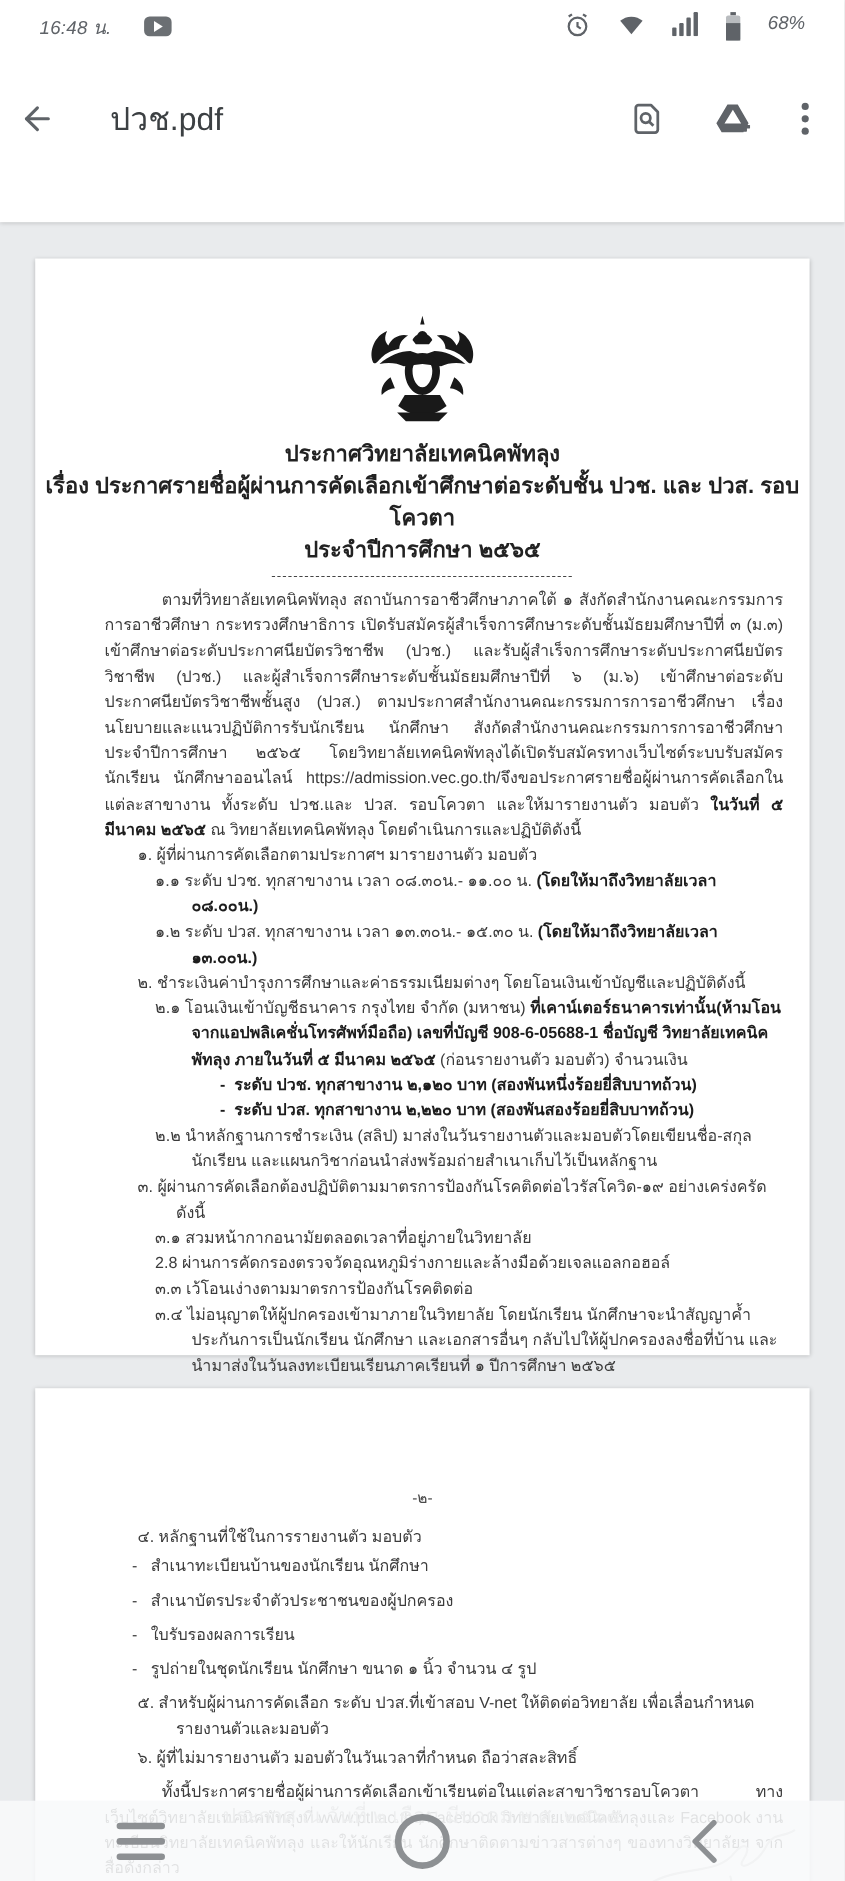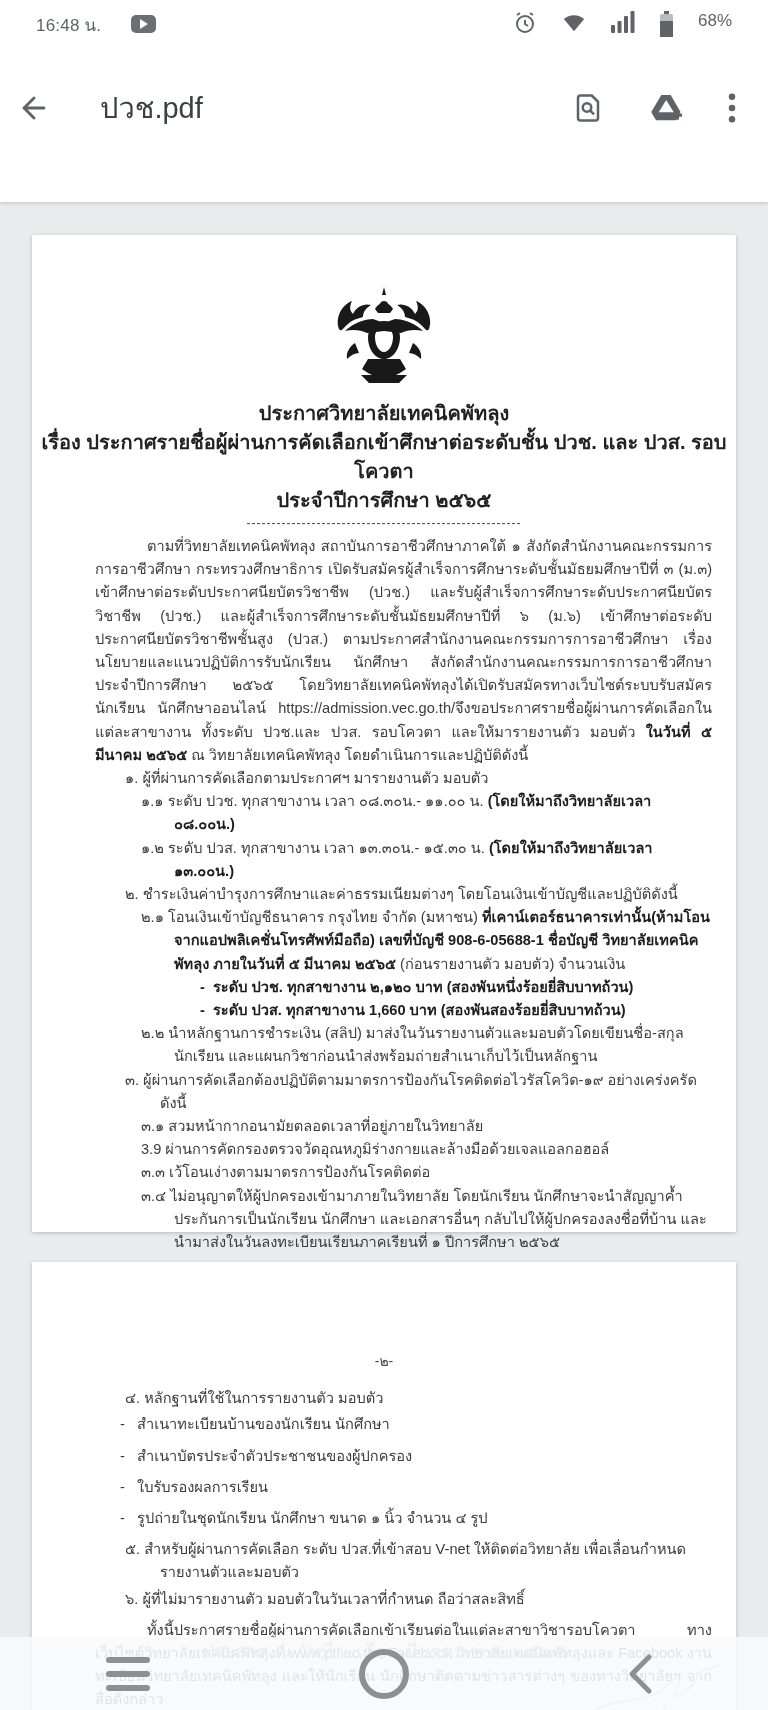--- a/index.html
+++ b/index.html
@@ -1,21 +1,21 @@
 <!DOCTYPE html>
 <html><head>
 <meta charset="utf-8">
 <style>
   html,body{margin:0;padding:0;background:#e9ebed;}
   #screen{position:relative;width:768px;height:1710px;overflow:hidden;
     font-family:"Liberation Sans","DejaVu Sans",sans-serif;background:#e9ebed;}
   
   .topbars{position:absolute;top:0;left:0;right:0;height:202px;background:#ffffff;
     box-shadow:0 1px 4px rgba(0,0,0,.18);z-index:5;}
-  .statusbar{height:48px;display:flex;align-items:center;padding:0 36px;color:#5f6368;}
+  .statusbar{height:48px;display:flex;align-items:center;padding:0 36px;color:#5f6368;font-style:italic;}
   .statusbar .time{font-size:17px;letter-spacing:.2px;}
   .st-left{display:flex;align-items:center;gap:30px;}
   .st-right{margin-left:auto;display:flex;gap:24px;}
   .yt{width:25px;height:18px;background:#6b6f73;border-radius:5px;position:relative;}
   .yt::after{content:"";position:absolute;left:9px;top:4px;border-left:8px solid #fff;
     border-top:5px solid transparent;border-bottom:5px solid transparent;}
   .batt-pct{font-size:17px;color:#5f6368;}
   .appbar{height:120px;display:flex;align-items:center;padding:0 10px;}
   .back-btn{width:48px;height:48px;display:flex;align-items:center;justify-content:center;}
   .doc-title{font-size:29px;color:#3c4043;margin-left:42px;flex:1;
@@ -142,26 +142,26 @@
 
       <div class="para"><span>ตามที่วิทยาลัยเทคนิคพัทลุง สถาบันการอาชีวศึกษาภาคใต้ ๑ สังกัดสำนักงานคณะกรรมการการอาชีวศึกษา กระทรวงศึกษาธิการ เปิดรับสมัครผู้สำเร็จการศึกษาระดับชั้นมัธยมศึกษาปีที่ ๓ (ม.๓) เข้าศึกษาต่อระดับประกาศนียบัตรวิชาชีพ (ปวช.) และรับผู้สำเร็จการศึกษาระดับประกาศนียบัตรวิชาชีพ (ปวช.) และผู้สำเร็จการศึกษาระดับชั้นมัธยมศึกษาปีที่ ๖ (ม.๖) เข้าศึกษาต่อระดับประกาศนียบัตรวิชาชีพชั้นสูง (ปวส.) ตามประกาศสำนักงานคณะกรรมการการอาชีวศึกษา เรื่อง นโยบายและแนวปฏิบัติการรับนักเรียน นักศึกษา สังกัดสำนักงานคณะกรรมการการอาชีวศึกษา ประจำปีการศึกษา ๒๕๖๕ โดยวิทยาลัยเทคนิคพัทลุงได้เปิดรับสมัครทางเว็บไซต์ระบบรับสมัครนักเรียน นักศึกษาออนไลน์ https://admission.vec.go.th/จึงขอประกาศรายชื่อผู้ผ่านการคัดเลือกในแต่ละสาขางาน  ทั้งระดับ ปวช.และ ปวส. รอบโควตา และให้มารายงานตัว มอบตัว </span><span class="bold">ในวันที่ ๕ มีนาคม  ๒๕๖๕</span><span> ณ วิทยาลัยเทคนิคพัทลุง โดยดำเนินการและปฏิบัติดังนี้</span></div>
 
       <div class="l1"><span>๑.</span><span> ผู้ที่ผ่านการคัดเลือกตามประกาศฯ มารายงานตัว มอบตัว</span></div>
       <div class="l2"><span>๑.๑</span><span> ระดับ ปวช. ทุกสาขางาน เวลา ๐๘.๓๐น.- ๑๑.๐๐ น. </span><span class="bold">(โดยให้มาถึงวิทยาลัยเวลา ๐๘.๐๐น.)</span></div>
       <div class="l2"><span>๑.๒</span><span> ระดับ ปวส. ทุกสาขางาน เวลา ๑๓.๓๐น.- ๑๕.๓๐ น.  </span><span class="bold">(โดยให้มาถึงวิทยาลัยเวลา ๑๓.๐๐น.)</span></div>
 
       <div class="l1"><span>๒.</span><span> ชำระเงินค่าบำรุงการศึกษาและค่าธรรมเนียมต่างๆ โดยโอนเงินเข้าบัญชีและปฏิบัติดังนี้</span></div>
       <div class="l2"><span>๒.๑</span><span> โอนเงินเข้าบัญชีธนาคาร กรุงไทย จำกัด (มหาชน) </span><span class="bold">ที่เคาน์เตอร์ธนาคารเท่านั้น(ห้ามโอนจากแอปพลิเคชั่นโทรศัพท์มือถือ)</span><span class="bold">  เลขที่บัญชี 908-6-05688-1 ชื่อบัญชี วิทยาลัยเทคนิคพัทลุง ภายในวันที่ ๕ มีนาคม ๒๕๖๕</span><span> (ก่อนรายงานตัว มอบตัว) จำนวนเงิน</span></div>
       <div class="dash1 bold"><span>-</span>&nbsp;&nbsp;<span>ระดับ ปวช. ทุกสาขางาน ๒,๑๒๐ บาท (สองพันหนึ่งร้อยยี่สิบบาทถ้วน)</span></div>
-      <div class="dash1 bold"><span>-</span>&nbsp;&nbsp;<span>ระดับ ปวส. ทุกสาขางาน 1,660 บาท (สองพันสองร้อยยี่สิบบาทถ้วน)</span></div>
+      <div class="dash1 bold"><span>-</span>&nbsp;&nbsp;<span>ระดับ ปวส. ทุกสาขางาน ๒,๒๒๐ บาท (สองพันสองร้อยยี่สิบบาทถ้วน)</span></div>
       <div class="l2"><span>๒.๒</span><span> นำหลักฐานการชำระเงิน (สลิป) มาส่งในวันรายงานตัวและมอบตัวโดยเขียนชื่อ-สกุล นักเรียน และแผนกวิชาก่อนนำส่งพร้อมถ่ายสำเนาเก็บไว้เป็นหลักฐาน</span></div>
 
       <div class="l1"><span>๓.</span><span> ผู้ผ่านการคัดเลือกต้องปฏิบัติตามมาตรการป้องกันโรคติดต่อไวรัสโควิด-๑๙ อย่างเคร่งครัด ดังนี้</span></div>
       <div class="l2"><span>๓.๑</span><span> สวมหน้ากากอนามัยตลอดเวลาที่อยู่ภายในวิทยาลัย</span></div>
-      <div class="l2"><span>3.9</span><span> ผ่านการคัดกรองตรวจวัดอุณหภูมิร่างกายและล้างมือด้วยเจลแอลกอฮอล์</span></div>
+      <div class="l2"><span>2.8</span><span> ผ่านการคัดกรองตรวจวัดอุณหภูมิร่างกายและล้างมือด้วยเจลแอลกอฮอล์</span></div>
       <div class="l2"><span>๓.๓</span><span> เว้โอนเง่างตามมาตรการป้องกันโรคติดต่อ</span></div>
       <div class="l2"><span>๓.๔</span><span> ไม่อนุญาตให้ผู้ปกครองเข้ามาภายในวิทยาลัย โดยนักเรียน นักศึกษาจะนำสัญญาค้ำประกันการเป็นนักเรียน นักศึกษา และเอกสารอื่นๆ กลับไปให้ผู้ปกครองลงชื่อที่บ้าน และนำมาส่งในวันลงทะเบียนเรียนภาคเรียนที่ ๑ ปีการศึกษา ๒๕๖๕</span></div>
     </div>
 
     <div class="page page2">
       <div class="pg2-num">-๒-</div>
       <div class="pg2-list">
         <div class="l1"><span>๔.</span><span> หลักฐานที่ใช้ในการรายงานตัว มอบตัว</span></div>
         <div class="dash1"><span>-</span>&nbsp;&nbsp;&nbsp;<span>สำเนาทะเบียนบ้านของนักเรียน นักศึกษา</span></div>
         <div class="dash1"><span>-</span>&nbsp;&nbsp;&nbsp;<span>สำเนาบัตรประจำตัวประชาชนของผู้ปกครอง</span></div>

